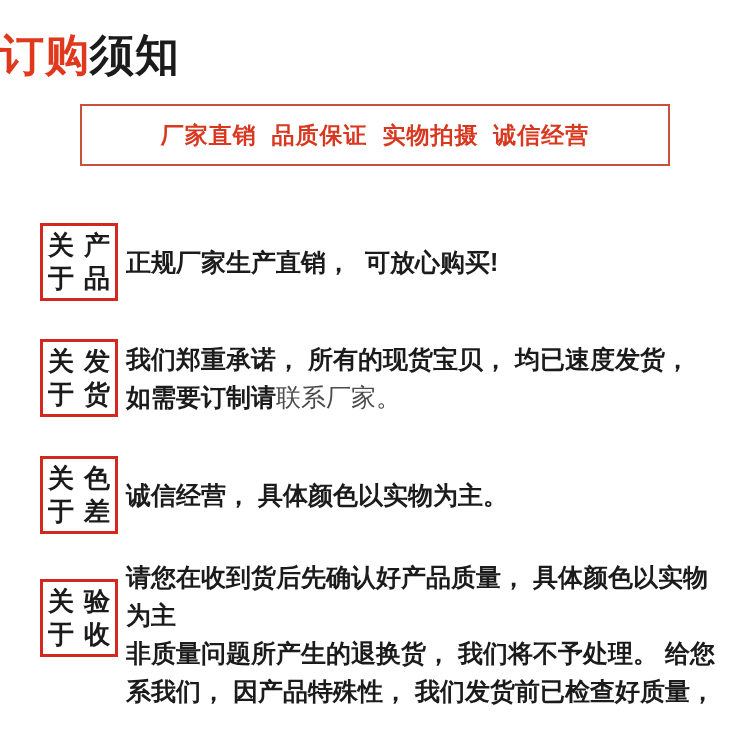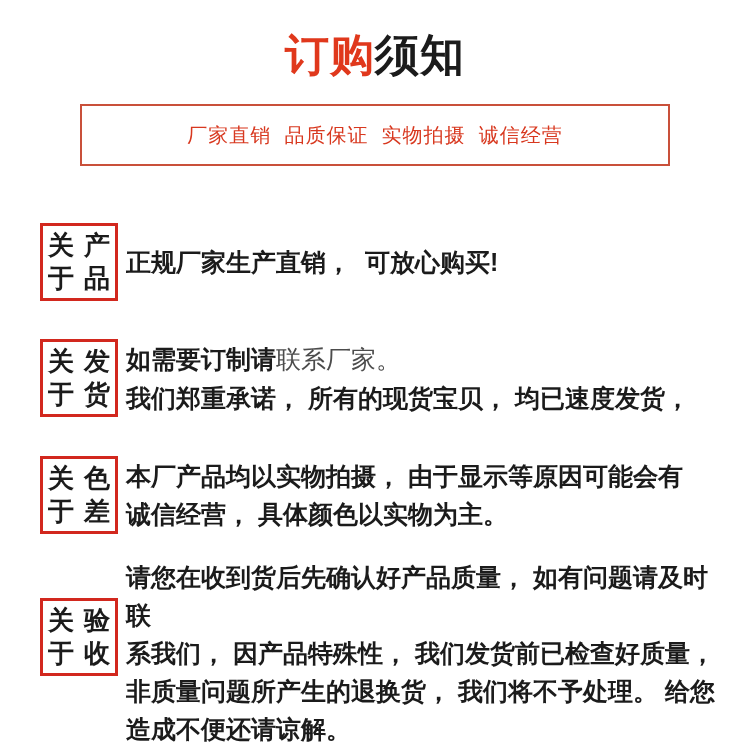--- a/index.html
+++ b/index.html
@@ -11,43 +11,43 @@
     font-family: "Liberation Sans", "DejaVu Sans", sans-serif;
     color: var(--text_black, #1b1b1b);
     overflow: hidden;
     background: var(--background, #ffffff);
   }
   .page { width: 750px; height: 750px; position: relative; }
 
   
   .title {
     margin-top: 26px;
-    text-align: center;
+    text-align: left;
     font-size: 44px;
     font-weight: 700;
     letter-spacing: 1px;
     line-height: 58px;
     white-space: pre;
   }
   .title .red { color: var(--accent_red, #e0381c); }
 
   
   .slogan-box {
     width: 590px;
     height: 62px;
     margin: 20px auto 0 auto;
     border: 2px solid var(--slogan_border, #c9503a);
     display: flex;
     align-items: center;
     justify-content: center;
   }
   .slogan-box span {
     color: var(--slogan_red, #d8381f);
-    font-size: 20px;
-    font-weight: 400;
+    font-size: 23px;
+    font-weight: 700;
     letter-spacing: 1px;
     white-space: pre;
   }
 
   
   .section-row {
     display: flex;
     align-items: center;
     margin-left: 40px;
     margin-right: 20px;
@@ -109,42 +109,40 @@
       <div class="line">正规厂家生产直销，  可放心购买!</div>
     </div>
   </div>
 
   <div class="section-row s2">
     <div class="label-box">
       <div>关于</div>
       <div>发货</div>
     </div>
     <div class="section-body">
+      <div class="line">我们郑重承诺， 所有的现货宝贝， 均已速度发货，</div>
       <div class="line"><span>如需要订制请</span><span class="contact">联系厂家。</span></div>
-      <div class="line">我们郑重承诺， 所有的现货宝贝， 均已速度发货，</div>
     </div>
   </div>
 
   <div class="section-row s3">
     <div class="label-box">
       <div>关于</div>
       <div>色差</div>
     </div>
     <div class="section-body">
-      <div class="line">本厂产品均以实物拍摄， 由于显示等原因可能会有</div>
       <div class="line">诚信经营， 具体颜色以实物为主。</div>
     </div>
   </div>
 
   <div class="section-row s4">
     <div class="label-box">
       <div>关于</div>
       <div>验收</div>
     </div>
     <div class="section-body">
-      <div class="line">请您在收到货后先确认好产品质量， 如有问题请及时联</div>
+      <div class="line">请您在收到货后先确认好产品质量， 具体颜色以实物为主</div>
+      <div class="line">非质量问题所产生的退换货， 我们将不予处理。 给您</div>
       <div class="line">系我们， 因产品特殊性， 我们发货前已检查好质量，</div>
-      <div class="line">非质量问题所产生的退换货， 我们将不予处理。 给您</div>
-      <div class="line">造成不便还请谅解。</div>
     </div>
   </div>
 
 </div>
 
 </body></html>

